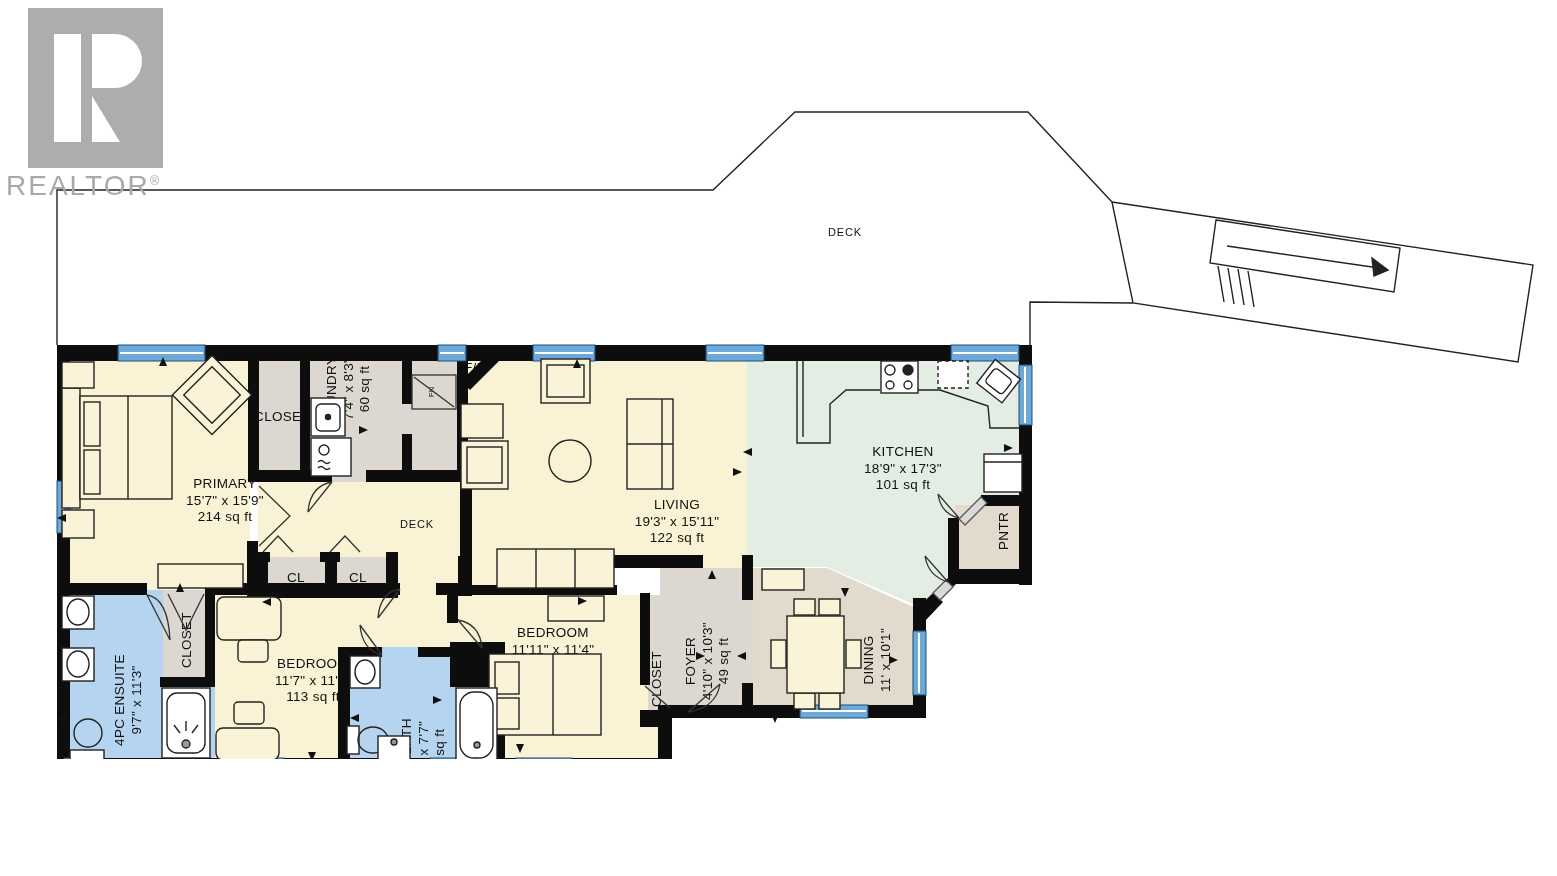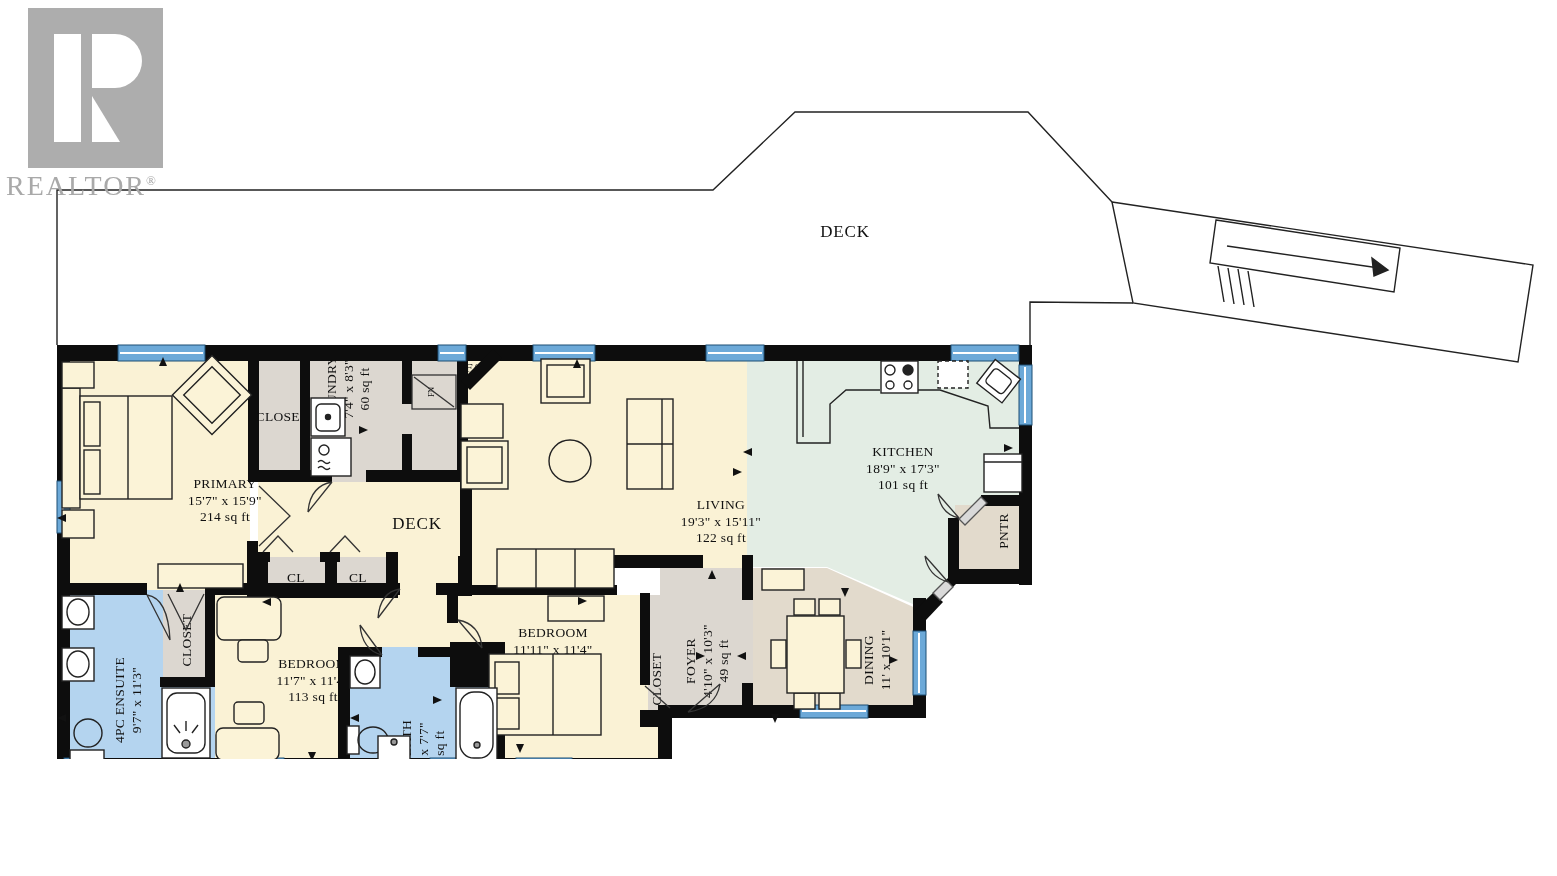--- a/index.html
+++ b/index.html
@@ -1,22 +1,22 @@
 <!DOCTYPE html>
 <html><head>
 <meta charset="utf-8">
 <style>
   html,body{margin:0;padding:0;background:#fff;}
   #stage{position:relative;width:1557px;height:759px;background:#fff;overflow:hidden;
-         font-family:Liberation Serif, serif;}
+         font-family:Liberation Sans, sans-serif;}
   svg{position:absolute;left:0;top:0;}
   .lbl{position:absolute;color:#111;font-size:13.5px;line-height:16.5px;text-align:center;
        white-space:nowrap;transform:translate(-50%,-50%);letter-spacing:.3px;}
   .rot{transform:translate(-50%,-50%) rotate(-90deg);}
-  .big{font-size:17px;letter-spacing:.8px;}
+  .big{font-size:11px;letter-spacing:.8px;}
   .tiny{font-size:8px;letter-spacing:0;}
   #labels{position:absolute;left:0;top:0;width:100%;height:100%;z-index:2;}
   #floors{z-index:1;}
   #structure{z-index:3;}
   #logo{position:absolute;left:28px;top:8px;z-index:4;}
   #logo-word{position:absolute;left:6px;top:170px;z-index:4;color:#a9a9a9;
              font-size:28px;letter-spacing:2px;font-weight:400;}
   #logo-word sup{font-size:13px;}
 </style>
 </head>
@@ -73,21 +73,21 @@
         <div>7'4" x 8'3"</div>
         <div>60 sq ft</div>
     </div>
     <div class="lbl" style="left:438px;top:446px;margin-top:32px;">UTIL</div>
     <div class="lbl" style="left:475px;top:368px;">F/P</div>
     <div class="lbl rot tiny" style="left:432px;top:392px;">FN</div>
     <div class="lbl big" style="left:417px;top:524px;">DECK</div>
     <div class="lbl" style="left:296px;top:578px;">CL</div>
     <div class="lbl" style="left:358px;top:578px;">CL</div>
 
-    <div class="lbl" style="left:677px;top:522px;margin-left:44px;">
+    <div class="lbl" style="left:677px;top:522px;">
       <div>LIVING</div>
         <div>19'3" x 15'11"</div>
         <div>122 sq ft</div>
     </div>
     <div class="lbl" style="left:903px;top:469px;">
       <div>KITCHEN</div>
         <div>18'9" x 17'3"</div>
         <div>101 sq ft</div>
     </div>
     <div class="lbl rot" style="left:1004px;top:531px;">PNTR</div>

